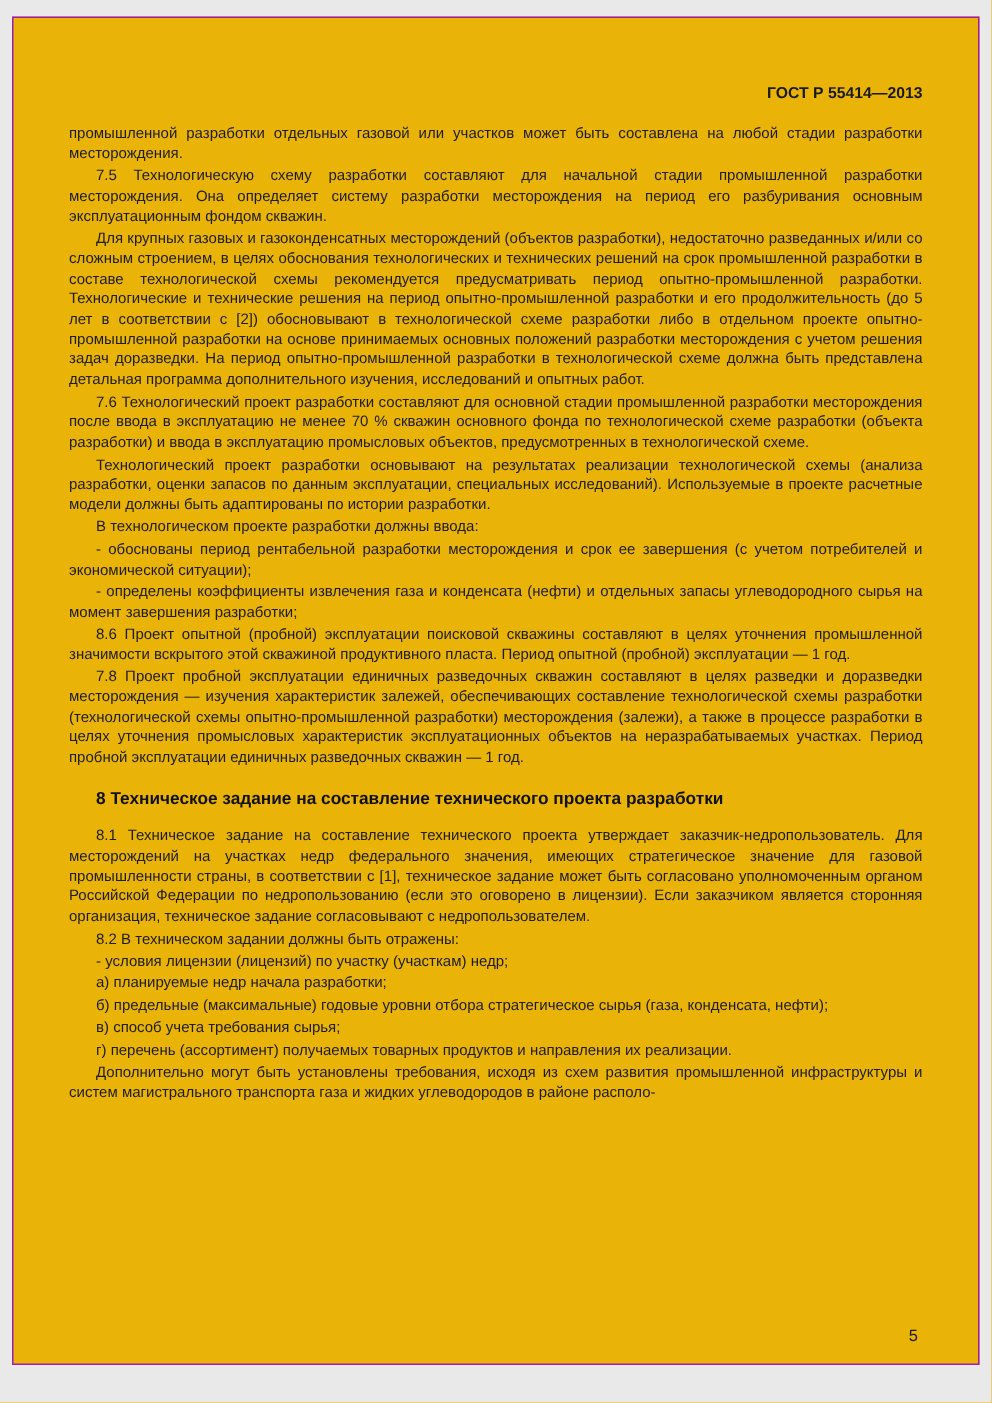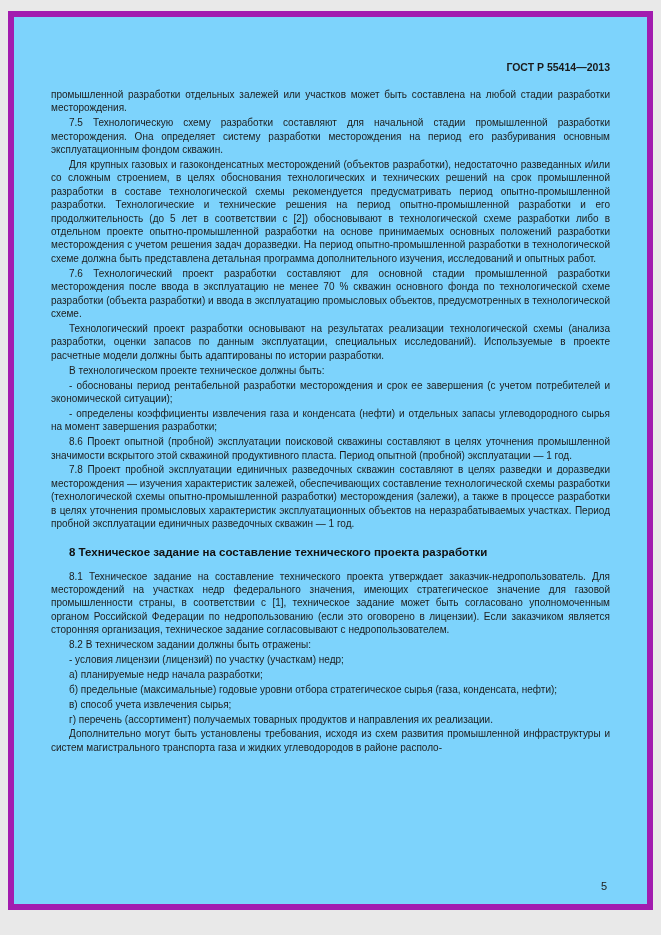--- a/index.html
+++ b/index.html
@@ -11,22 +11,22 @@
     font-family: "Liberation Sans", sans-serif;
     position: relative;
     overflow: hidden;
   }
   .page {
     position: absolute;
     left: 8px;
     top: 11px;
     width: 645px;
     height: 899px;
-    background: #7dd3fc;
-    border: 6px solid #a21caf;
+    background: #eab308;
+    border: 1px solid #a21caf;
     padding: 44px 37px 0 37px;
   }
   .doc-header {
     text-align: right;
     font-weight: bold;
     font-size: 10.5px;
     color: #1a1a1a;
     margin: 0 0 15px 0;
   }
   .doc-body p {
@@ -53,35 +53,35 @@
     color: #1c1c1c;
   }
 </style>
 </head>
 <body>
 
 <div class="page">
   <div class="doc-header">ГОСТ Р 55414—2013</div>
 
   <div class="doc-body">
-      <p class="">промышленной разработки отдельных залежей или участков может быть составлена на любой стадии разработки месторождения.</p>
+      <p class="">промышленной разработки отдельных газовой или участков может быть составлена на любой стадии разработки месторождения.</p>
       <p class="indent">7.5 Технологическую схему разработки составляют для начальной стадии промышленной разработки месторождения. Она определяет систему разработки месторождения на период его разбуривания основным эксплуатационным фондом скважин.</p>
       <p class="indent">Для крупных газовых и газоконденсатных месторождений (объектов разработки), недостаточно разведанных и/или со сложным строением, в целях обоснования технологических и технических решений на срок промышленной разработки в составе технологической схемы рекомендуется предусматривать период опытно-промышленной разработки. Технологические и технические решения на период опытно-промышленной разработки и его продолжительность (до 5 лет в соответствии с [2]) обосновывают в технологической схеме разработки либо в отдельном проекте опытно-промышленной разработки на основе принимаемых основных положений разработки месторождения с учетом решения задач доразведки. На период опытно-промышленной разработки в технологической схеме должна быть представлена детальная программа дополнительного изучения, исследований и опытных работ.</p>
       <p class="indent">7.6 Технологический проект разработки составляют для основной стадии промышленной разработки месторождения после ввода в эксплуатацию не менее 70 % скважин основного фонда по технологической схеме разработки (объекта разработки) и ввода в эксплуатацию промысловых объектов, предусмотренных в технологической схеме.</p>
       <p class="indent">Технологический проект разработки основывают на результатах реализации технологической схемы (анализа разработки, оценки запасов по данным эксплуатации, специальных исследований). Используемые в проекте расчетные модели должны быть адаптированы по истории разработки.</p>
-      <p class="indent">В технологическом проекте техническое должны быть:</p>
+      <p class="indent">В технологическом проекте разработки должны ввода:</p>
       <p class="indent">- обоснованы период рентабельной разработки месторождения и срок ее завершения (с учетом потребителей и экономической ситуации);</p>
       <p class="indent">- определены коэффициенты извлечения газа и конденсата (нефти) и отдельных запасы углеводородного сырья на момент завершения разработки;</p>
       <p class="indent">8.6 Проект опытной (пробной) эксплуатации поисковой скважины составляют в целях уточнения промышленной значимости вскрытого этой скважиной продуктивного пласта. Период опытной (пробной) эксплуатации — 1 год.</p>
       <p class="indent">7.8 Проект пробной эксплуатации единичных разведочных скважин составляют в целях разведки и доразведки месторождения — изучения характеристик залежей, обеспечивающих составление технологической схемы разработки (технологической схемы опытно-промышленной разработки) месторождения (залежи), а также в процессе разработки в целях уточнения промысловых характеристик эксплуатационных объектов на неразрабатываемых участках. Период пробной эксплуатации единичных разведочных скважин — 1 год.</p>
       <h2 class="section-heading">8 Техническое задание на составление технического проекта разработки</h2>
       <p class="indent">8.1 Техническое задание на составление технического проекта утверждает заказчик-недропользователь. Для месторождений на участках недр федерального значения, имеющих стратегическое значение для газовой промышленности страны, в соответствии с [1], техническое задание может быть согласовано уполномоченным органом Российской Федерации по недропользованию (если это оговорено в лицензии). Если заказчиком является сторонняя организация, техническое задание согласовывают с недропользователем.</p>
       <p class="indent">8.2 В техническом задании должны быть отражены:</p>
       <p class="indent">- условия лицензии (лицензий) по участку (участкам) недр;</p>
       <p class="indent">а) планируемые недр начала разработки;</p>
       <p class="indent">б) предельные (максимальные) годовые уровни отбора стратегическое сырья (газа, конденсата, нефти);</p>
-      <p class="indent">в) способ учета извлечения сырья;</p>
+      <p class="indent">в) способ учета требования сырья;</p>
       <p class="indent">г) перечень (ассортимент) получаемых товарных продуктов и направления их реализации.</p>
       <p class="indent">Дополнительно могут быть установлены требования, исходя из схем развития промышленной инфраструктуры и систем магистрального транспорта газа и жидких углеводородов в районе располо-</p>
     </div>
 
   <div class="page-number">5</div>
 </div>
 
 </body></html>

